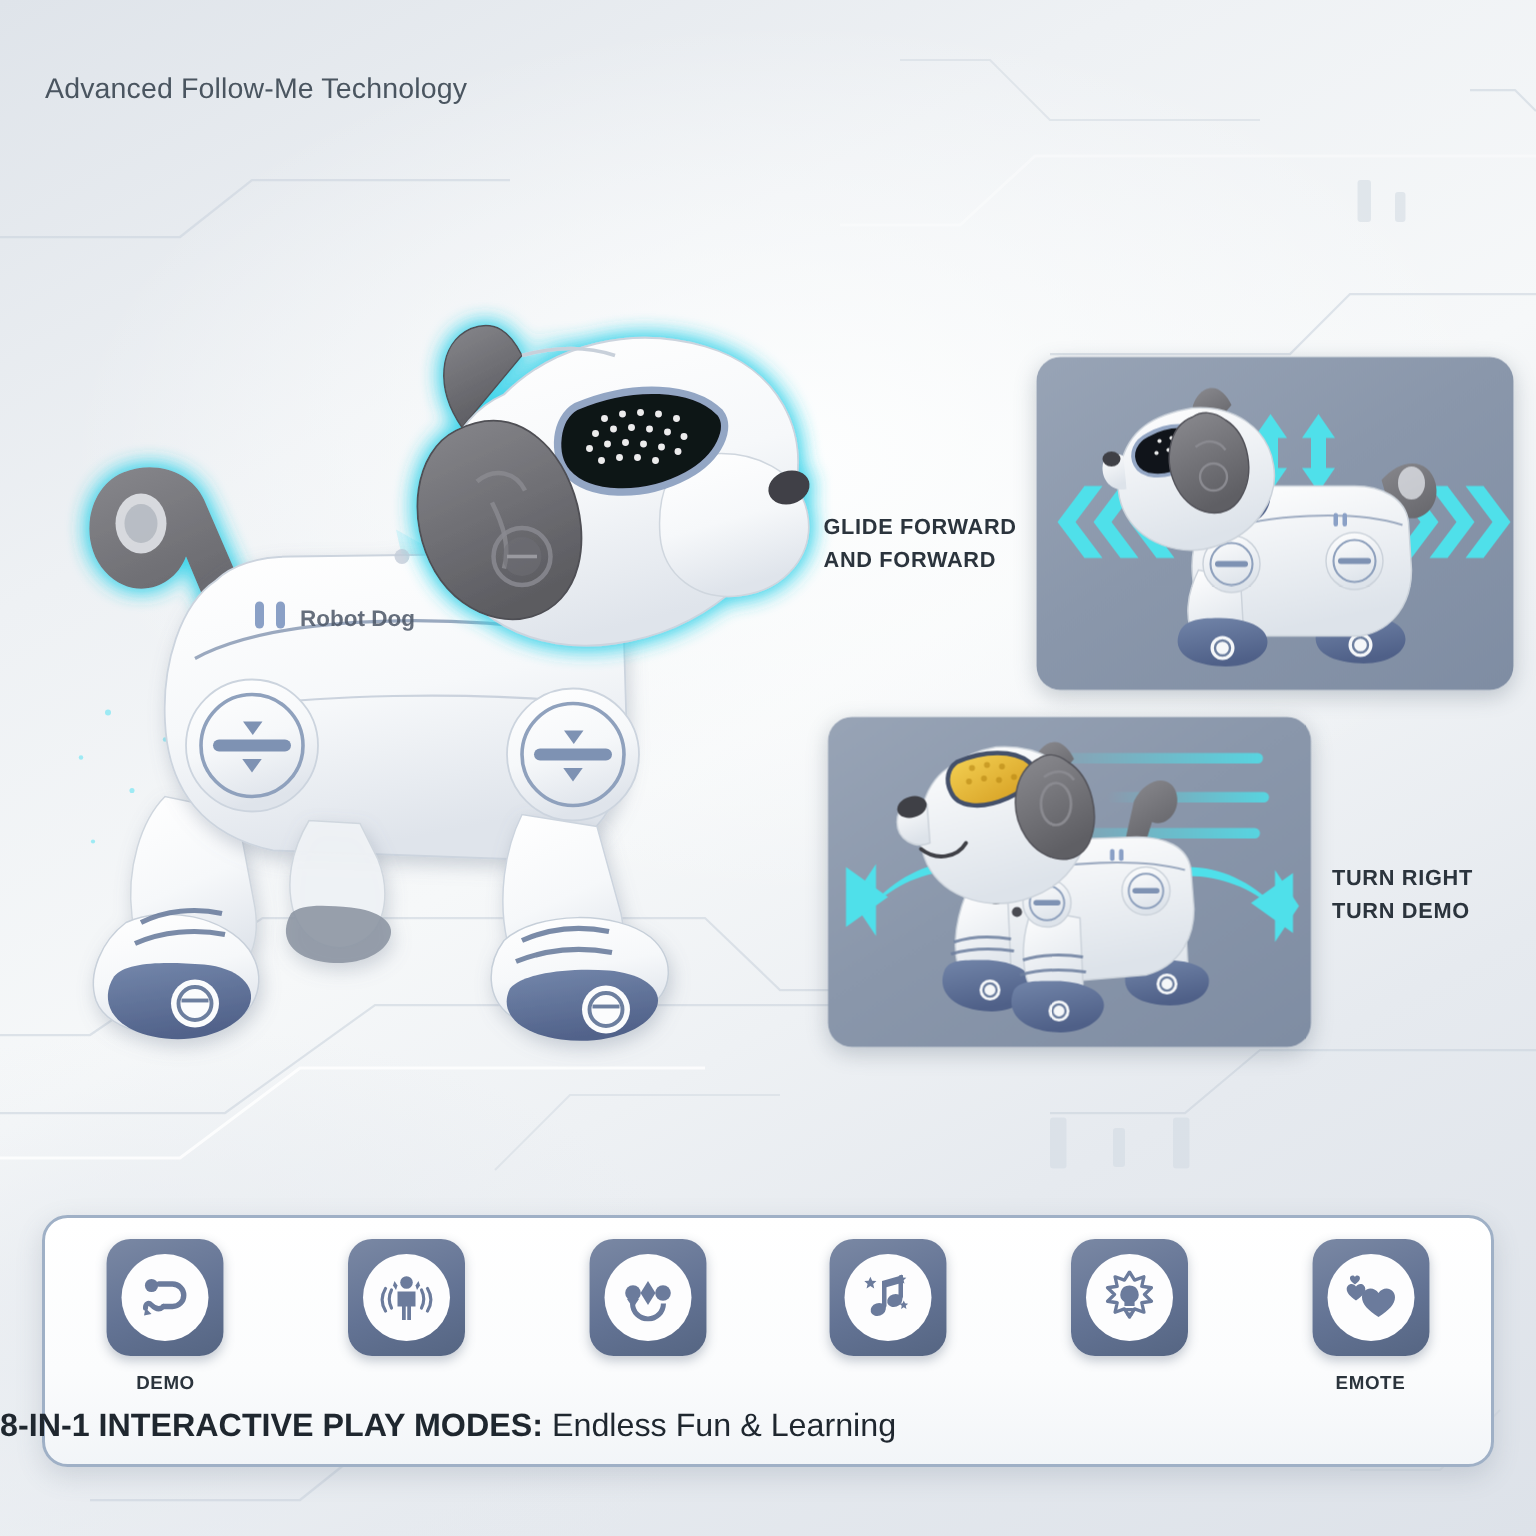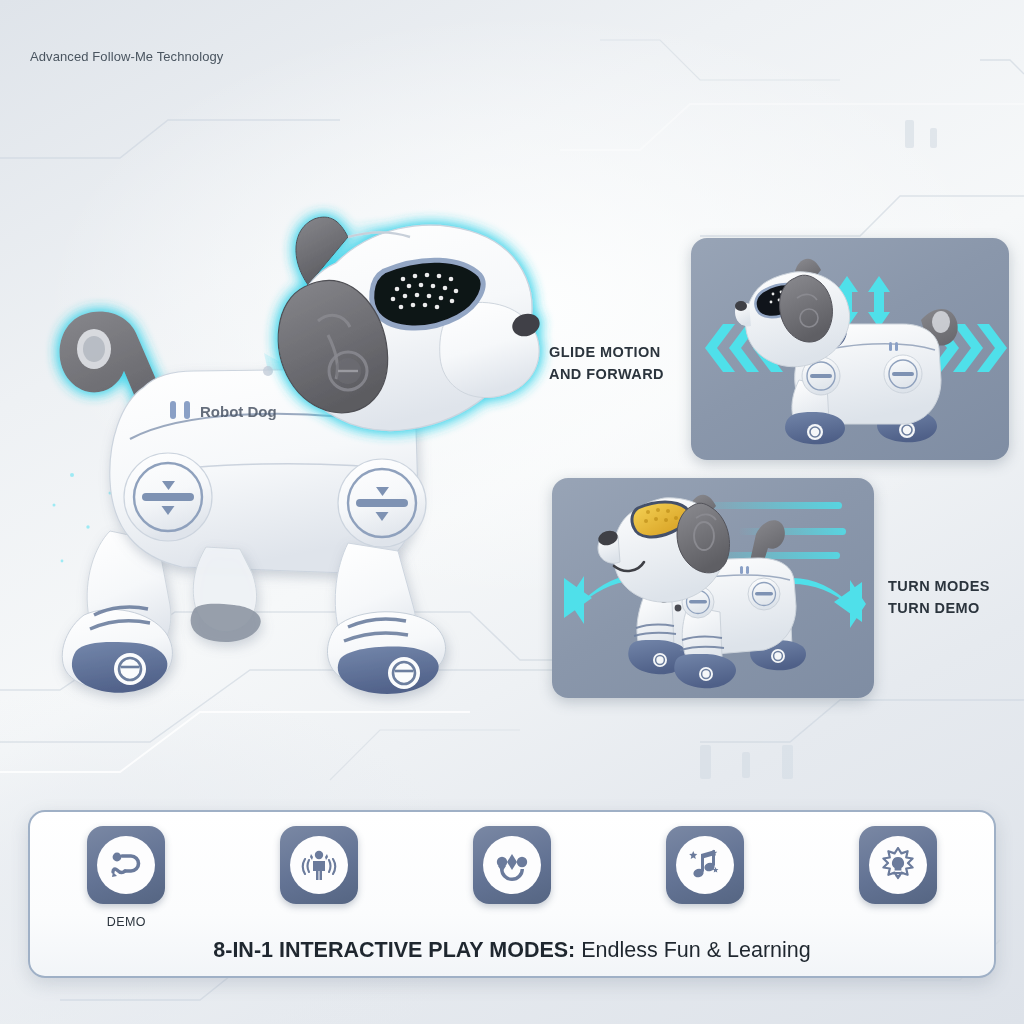--- a/index.html
+++ b/index.html
@@ -20,21 +20,21 @@
   }
   
   .bg-svg { position:absolute; inset:0; width:100%; height:100%; pointer-events:none; }
 
   
   .header { position:absolute; left:30px; top:36px; width:860px; }
   .title {
     font-size:40px; font-weight:bold; letter-spacing:.3px;
     color:#232b33; line-height:1.06; white-space:nowrap;
   }
-  .subtitle { margin-top:13px; font-size:13px; color:#4a5560; letter-spacing:.1px; }
+  .subtitle { margin-top:13px; font-size:19px; color:#4a5560; letter-spacing:.1px; }
 
   
   .hero { position:absolute; left:18px; top:175px; width:560px; height:540px; }
 
   
   .callout { position:absolute; color:#2b343d; font-size:14.5px; font-weight:bold;
              letter-spacing:.45px; line-height:1.52; }
   #callout-glide { left:549px; top:341px; }
   #callout-turn  { left:888px; top:575px; }
 
@@ -62,28 +62,28 @@
     background:linear-gradient(160deg,#7a88a4 0%,#637394 55%,#556582 100%);
     display:flex; align-items:center; justify-content:center;
     box-shadow:0 3px 7px rgba(70,85,110,.30);
   }
   .mode-circle {
     width:58px; height:58px; border-radius:50%; background:#fdfdfe;
     display:flex; align-items:center; justify-content:center;
   }
   .mode-circle svg { display:block; }
   .mode-label {
-    margin-top:11px; font-size:12.5px; font-weight:normal; letter-spacing:.4px;
+    margin-top:11px; font-size:12.5px; font-weight:bold; letter-spacing:.4px;
     color:#2b343d; text-align:center; white-space:nowrap;
   }
   .mode-label.hidden { visibility:hidden; }
 
   
   .modes-banner {
-    position:absolute; left:0; top:938px; width:1024px; text-align:center;
+    position:absolute; left:0; top:938px; width:1024px; text-align:left;
     font-size:21.5px; color:#1f272f; white-space:nowrap; z-index:6;
   }
   .modes-banner b { font-weight:bold; }
   .modes-banner span.light { font-weight:normal; }
 </style>
 </head>
 <body>
 
 <div id="stage">
 
@@ -305,21 +305,21 @@
         <circle cx="330" cy="196" r="19" fill="none" stroke="#8a8a90" stroke-width="3" opacity=".85"></circle>
         <circle cx="330" cy="196" r="13" fill="#6f6f75" opacity=".5"></circle>
         <path d="M320 196 h20" stroke="#9a9aa0" stroke-width="2.4"></path>
 
         <path d="M330 62 C352 56 374 56 392 62" stroke="#c8d0da" stroke-width="2.4" fill="none"></path>
       </g>
     </svg>
   </div>
 
   <div class="callout" id="callout-glide">
-    <div>GLIDE MOTION</div>
+    <div>GLIDE FORWARD</div>
     <div>AND FORWARD</div>
   </div>
 
   <div class="inset" id="inset-glide">
     <svg viewBox="0 0 318 222" width="318" height="222">
       <defs>
         <linearGradient id="iShell" x1="0" y1="0" x2="0.3" y2="1">
           <stop offset="0%" stop-color="#ffffff"></stop>
             <stop offset="100%" stop-color="#dde3ea"></stop>
         </linearGradient>
@@ -397,21 +397,21 @@
           <circle cx="104" cy="62" r="1.4"></circle>
         </g>
         <path d="M104 40 C88 46 84 70 94 88 C104 106 126 110 136 94 C146 78 142 52 126 42 C118 36 110 36 104 40 Z" fill="url(#iGrey)" stroke="#53535a"></path>
         <circle cx="118" cy="80" r="9" fill="none" stroke="#8a8a90" stroke-width="1.6"></circle>
         <path d="M106 60 C114 54 122 56 126 62" stroke="#8a8a90" stroke-width="1.6" fill="none"></path>
       </g>
     </svg>
   </div>
 
   <div class="callout" id="callout-turn">
-    <div>TURN MODES</div>
+    <div>TURN RIGHT</div>
     <div>TURN DEMO</div>
   </div>
 
   <div class="inset" id="inset-turn">
     <svg viewBox="0 0 322 220" width="322" height="220">
       <defs>
         <linearGradient id="jShell" x1="0" y1="0" x2="0.3" y2="1">
           <stop offset="0%" stop-color="#ffffff"></stop>
             <stop offset="100%" stop-color="#dde3ea"></stop>
         </linearGradient>
@@ -609,20 +609,37 @@
               <path d="M18 10 a6 6 0 0 1 3.4 11 v2.6 h-6.8 v-2.6 a6 6 0 0 1 3.4 -11 Z" fill="#6b7b9c"></path>
               <rect x="15" y="25" width="6" height="2.2" rx="1.1" fill="#6b7b9c"></rect>
               <rect x="15.6" y="28" width="4.8" height="2" rx="1" fill="#6b7b9c"></rect>
             </svg>
           </div>
         </div>
         <div class="mode-label hidden">SMART</div>
       </div>
 
 
+      <div class="mode">
+        <div class="mode-tile">
+          <div class="mode-circle">
+            <svg width="36" height="32" viewBox="0 0 36 32">
+              <g fill="#6b7b9c">
+                <path d="M23 29 c-7 -4.6 -11 -8.6 -11 -13.2 c0 -3.4 2.6 -5.8 5.6 -5.8 c2.1 0 4.1 1.1 5.4 3
+                         c1.3 -1.9 3.3 -3 5.4 -3 c3 0 5.6 2.4 5.6 5.8 c0 4.6 -4 8.6 -11 13.2 Z"></path>
+                <path d="M8 18 c-4 -2.7 -6.2 -5 -6.2 -7.6 c0 -2 1.5 -3.4 3.2 -3.4 c1.2 0 2.3 .6 3 1.7
+                         c.7 -1.1 1.8 -1.7 3 -1.7 c1.7 0 3.2 1.4 3.2 3.4 c0 2.6 -2.2 4.9 -6.2 7.6 Z"></path>
+                <path d="M7 7 c-2.4 -1.7 -3.7 -3 -3.7 -4.6 c0 -1.2 .9 -2 1.9 -2 c.7 0 1.4 .4 1.8 1
+                         c.4 -.6 1.1 -1 1.8 -1 c1 0 1.9 .8 1.9 2 c0 1.6 -1.3 2.9 -3.7 4.6 Z" transform="translate(1,1) scale(.9)"></path>
+              </g>
+            </svg>
+          </div>
+        </div>
+        <div class="mode-label">EMOTE</div>
+      </div>
 
     </div>
   </div>
 
   <div class="modes-banner">
     <b>8-IN-1 INTERACTIVE PLAY MODES:</b><span class="light"> Endless Fun &amp; Learning</span>
   </div>
 
 </div>
 

